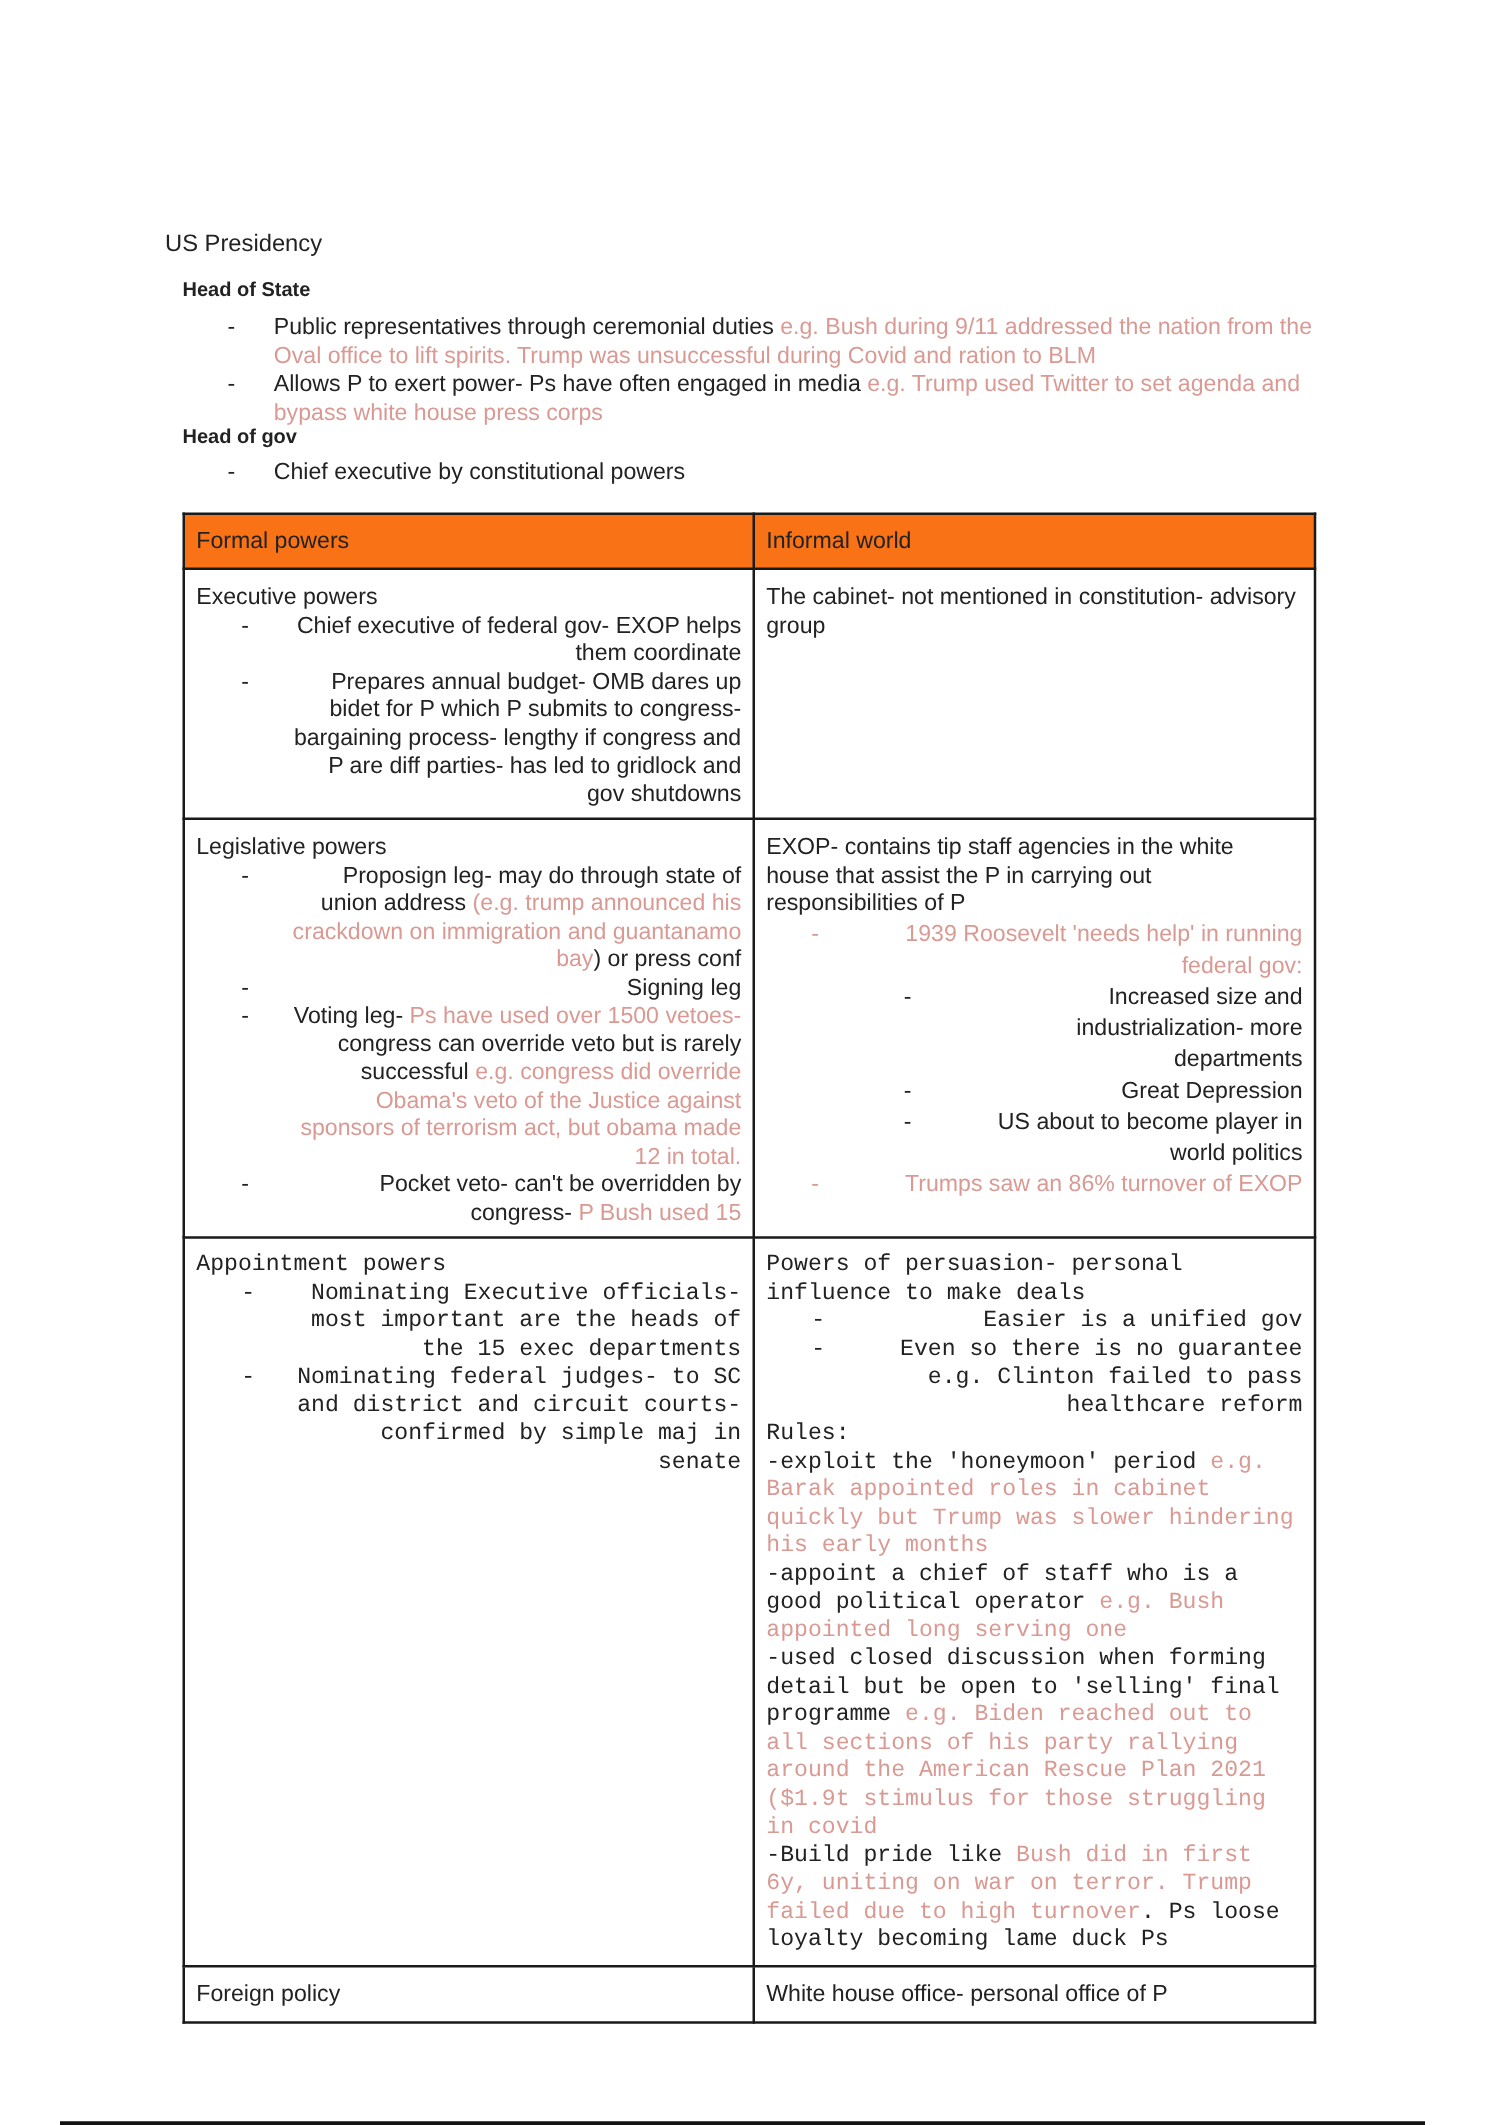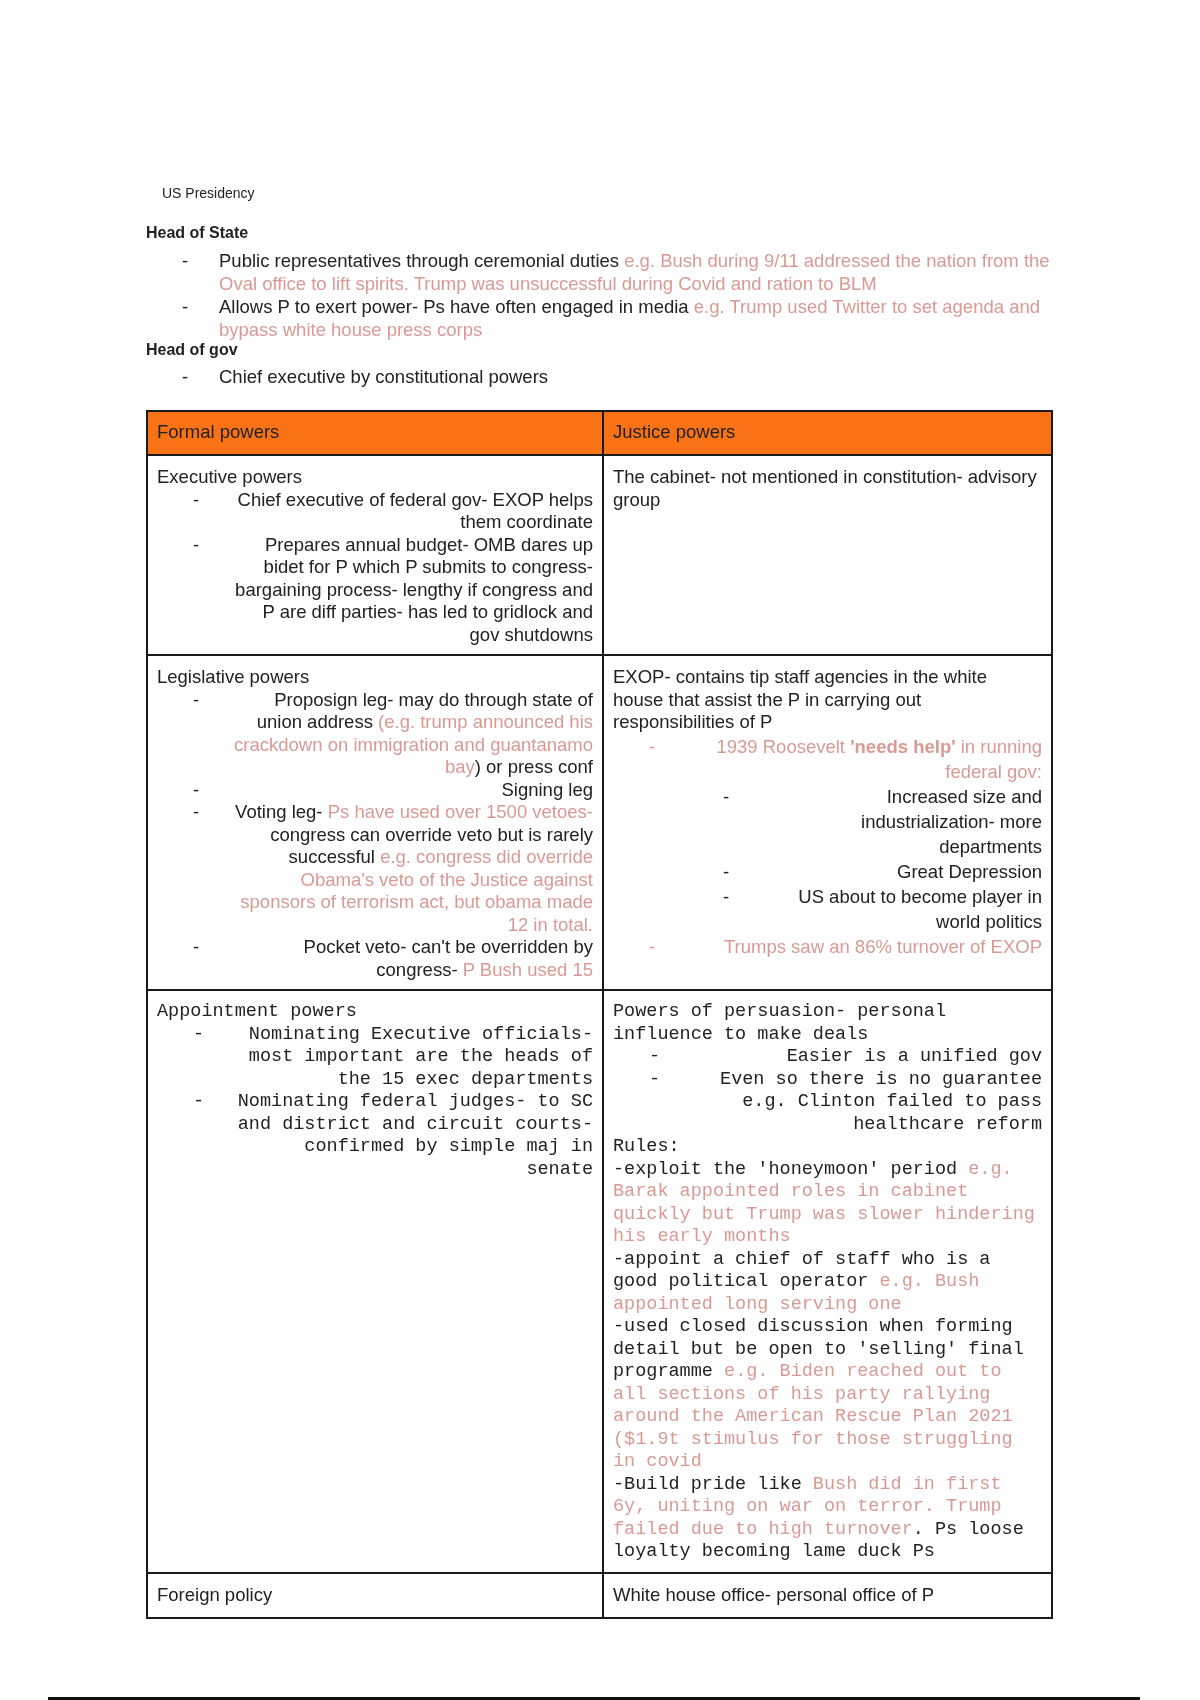--- a/index.html
+++ b/index.html
@@ -3,21 +3,21 @@
 <meta charset="utf-8">
 <style>
   html, body { margin: 0; padding: 0; }
   body {
     width: 1200px; height: 1700px; position: relative; overflow: hidden;
     background: #ffffff;
     font-family: "Liberation Sans", sans-serif;
     color: #222222;
     font-size: 18.5px;
   }
-  .page-title { position: absolute; left: 162px; top: 185px; font-size: 14px; }
+  .page-title { position: absolute; left: 132px; top: 185px; font-size: 19px; }
   .section-heading { position: absolute; left: 146px; font-weight: bold; font-size: 16px; }
   .bullets { position: absolute; left: 146px; width: 920px; margin: 0; padding: 0; list-style: none; }
   .bullets li { position: relative; padding-left: 73px; line-height: 23px; }
   .bullets li::before { content: "-"; position: absolute; left: 36px; top: 0; }
   .ex { color: #d99a94; }
 
   table.powers {
     position: absolute; left: 146px; top: 410px;
     width: 907px; border-collapse: collapse; table-layout: fixed;
   }
@@ -26,21 +26,21 @@
     padding: 10px 9px 8px 9px; font-weight: normal; line-height: 22.5px;
   }
   table.powers th { background: #f97316; height: 25px; padding-top: 9px; }
   table.powers col.c1 { width: 456px; }
   .cell-list { list-style: none; margin: 0; padding: 0; text-align: right; }
   .cell-list li { position: relative; padding-left: 73px; }
   .cell-list li::before { content: "-"; position: absolute; left: 36px; top: 0; }
   .cell-list.nested li { padding-left: 146px; }
   .cell-list.nested li::before { left: 110px; }
   .ex-bullet::before { color: #d99a94; }
-  .bold { font-weight: bold; }
+  .bold { font-weight: normal; }
   .bottom-rule { position: absolute; left: 48px; top: 1697px; width: 1092px; height: 3px; background: #111; }
 </style>
 </head>
 <body>
 
 <div class="page-title">US Presidency</div>
 
 <div class="section-heading" style="top:224px;">Head of State</div>
 <ul class="bullets" style="top:249px;">
   <li><span>Public representatives through ceremonial duties </span><span class="ex">e.g. Bush during 9/11 addressed the nation from the Oval office to lift spirits. Trump was unsuccessful during Covid and ration to BLM</span></li>
@@ -53,21 +53,21 @@
 </ul>
 
 <table class="powers">
   <colgroup>
       <col class="c1">
       <col>
     </colgroup>
   <tbody>
       <tr>
     <th>Formal powers</th>
-    <th>Justice powers</th>
+    <th>Informal world</th>
   </tr>
 
   <tr style="height:158px;">
     <td>
       <div>Executive powers</div>
       <ul class="cell-list">
         <li>Chief executive of federal gov- EXOP helps them coordinate</li>
         <li>Prepares annual budget- OMB dares up bidet for P which P submits to congress- bargaining process- lengthy if congress and P are diff parties- has led to gridlock and gov shutdowns</li>
       </ul>
     </td>

